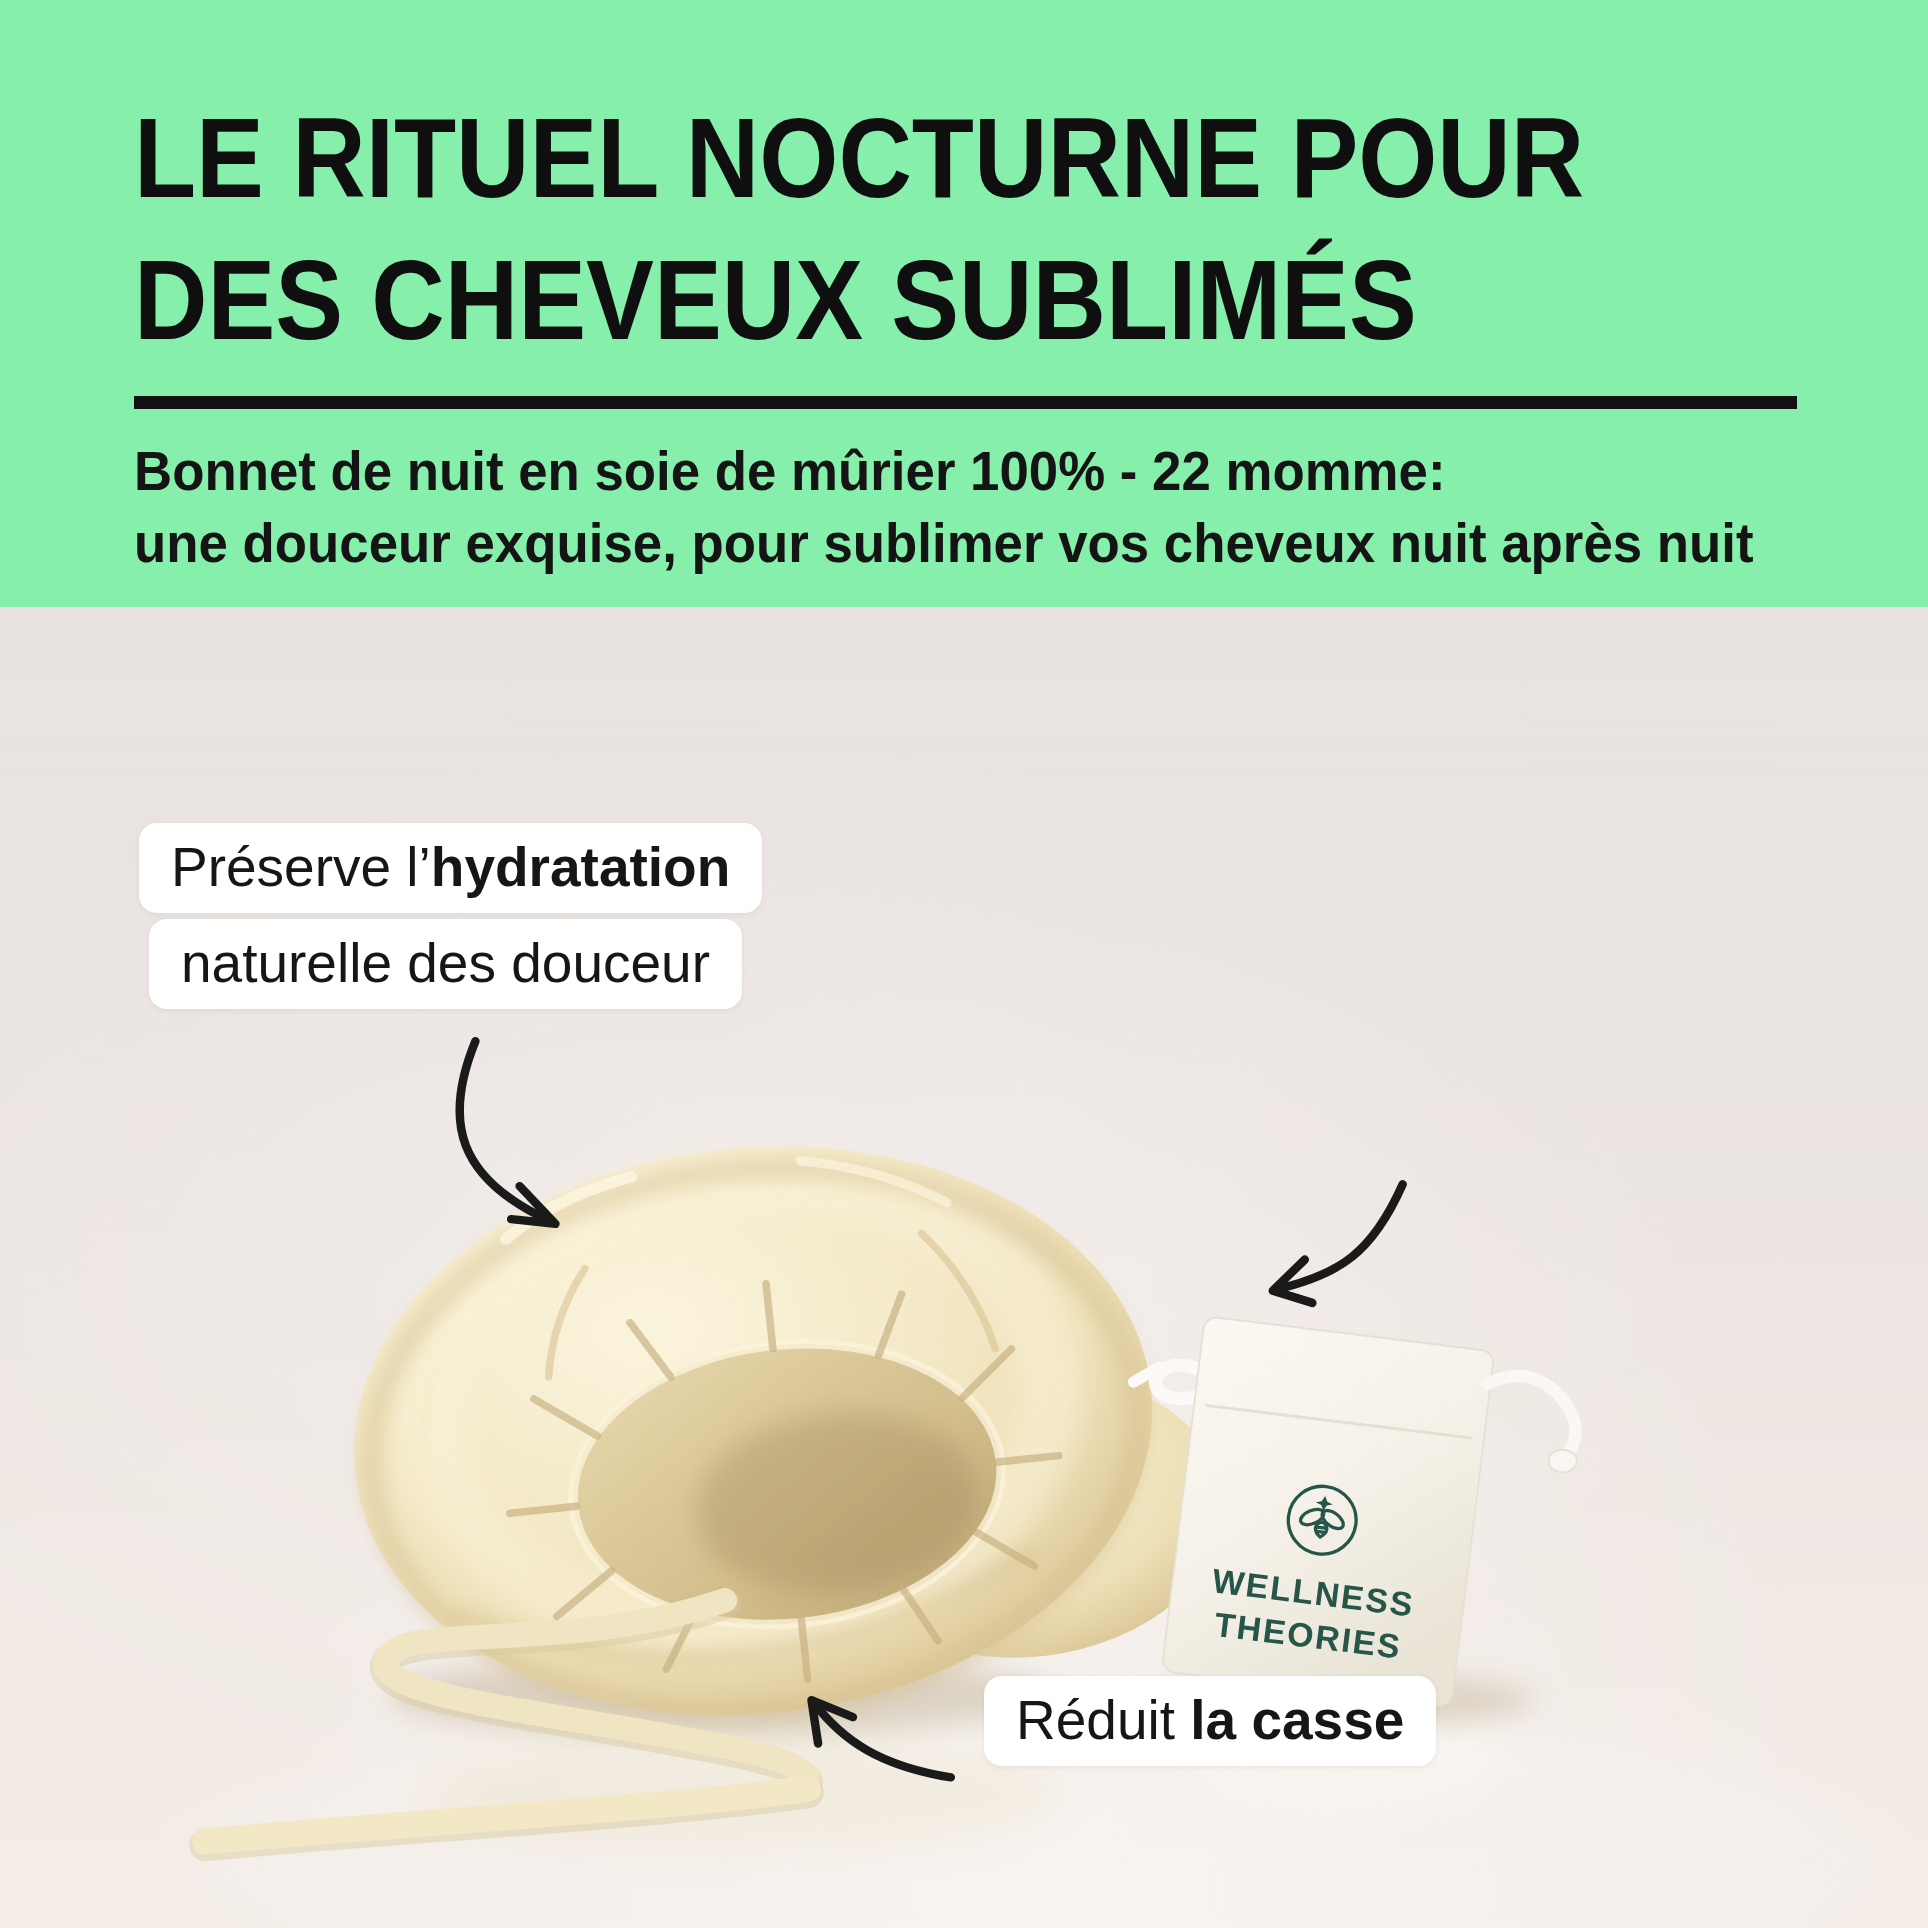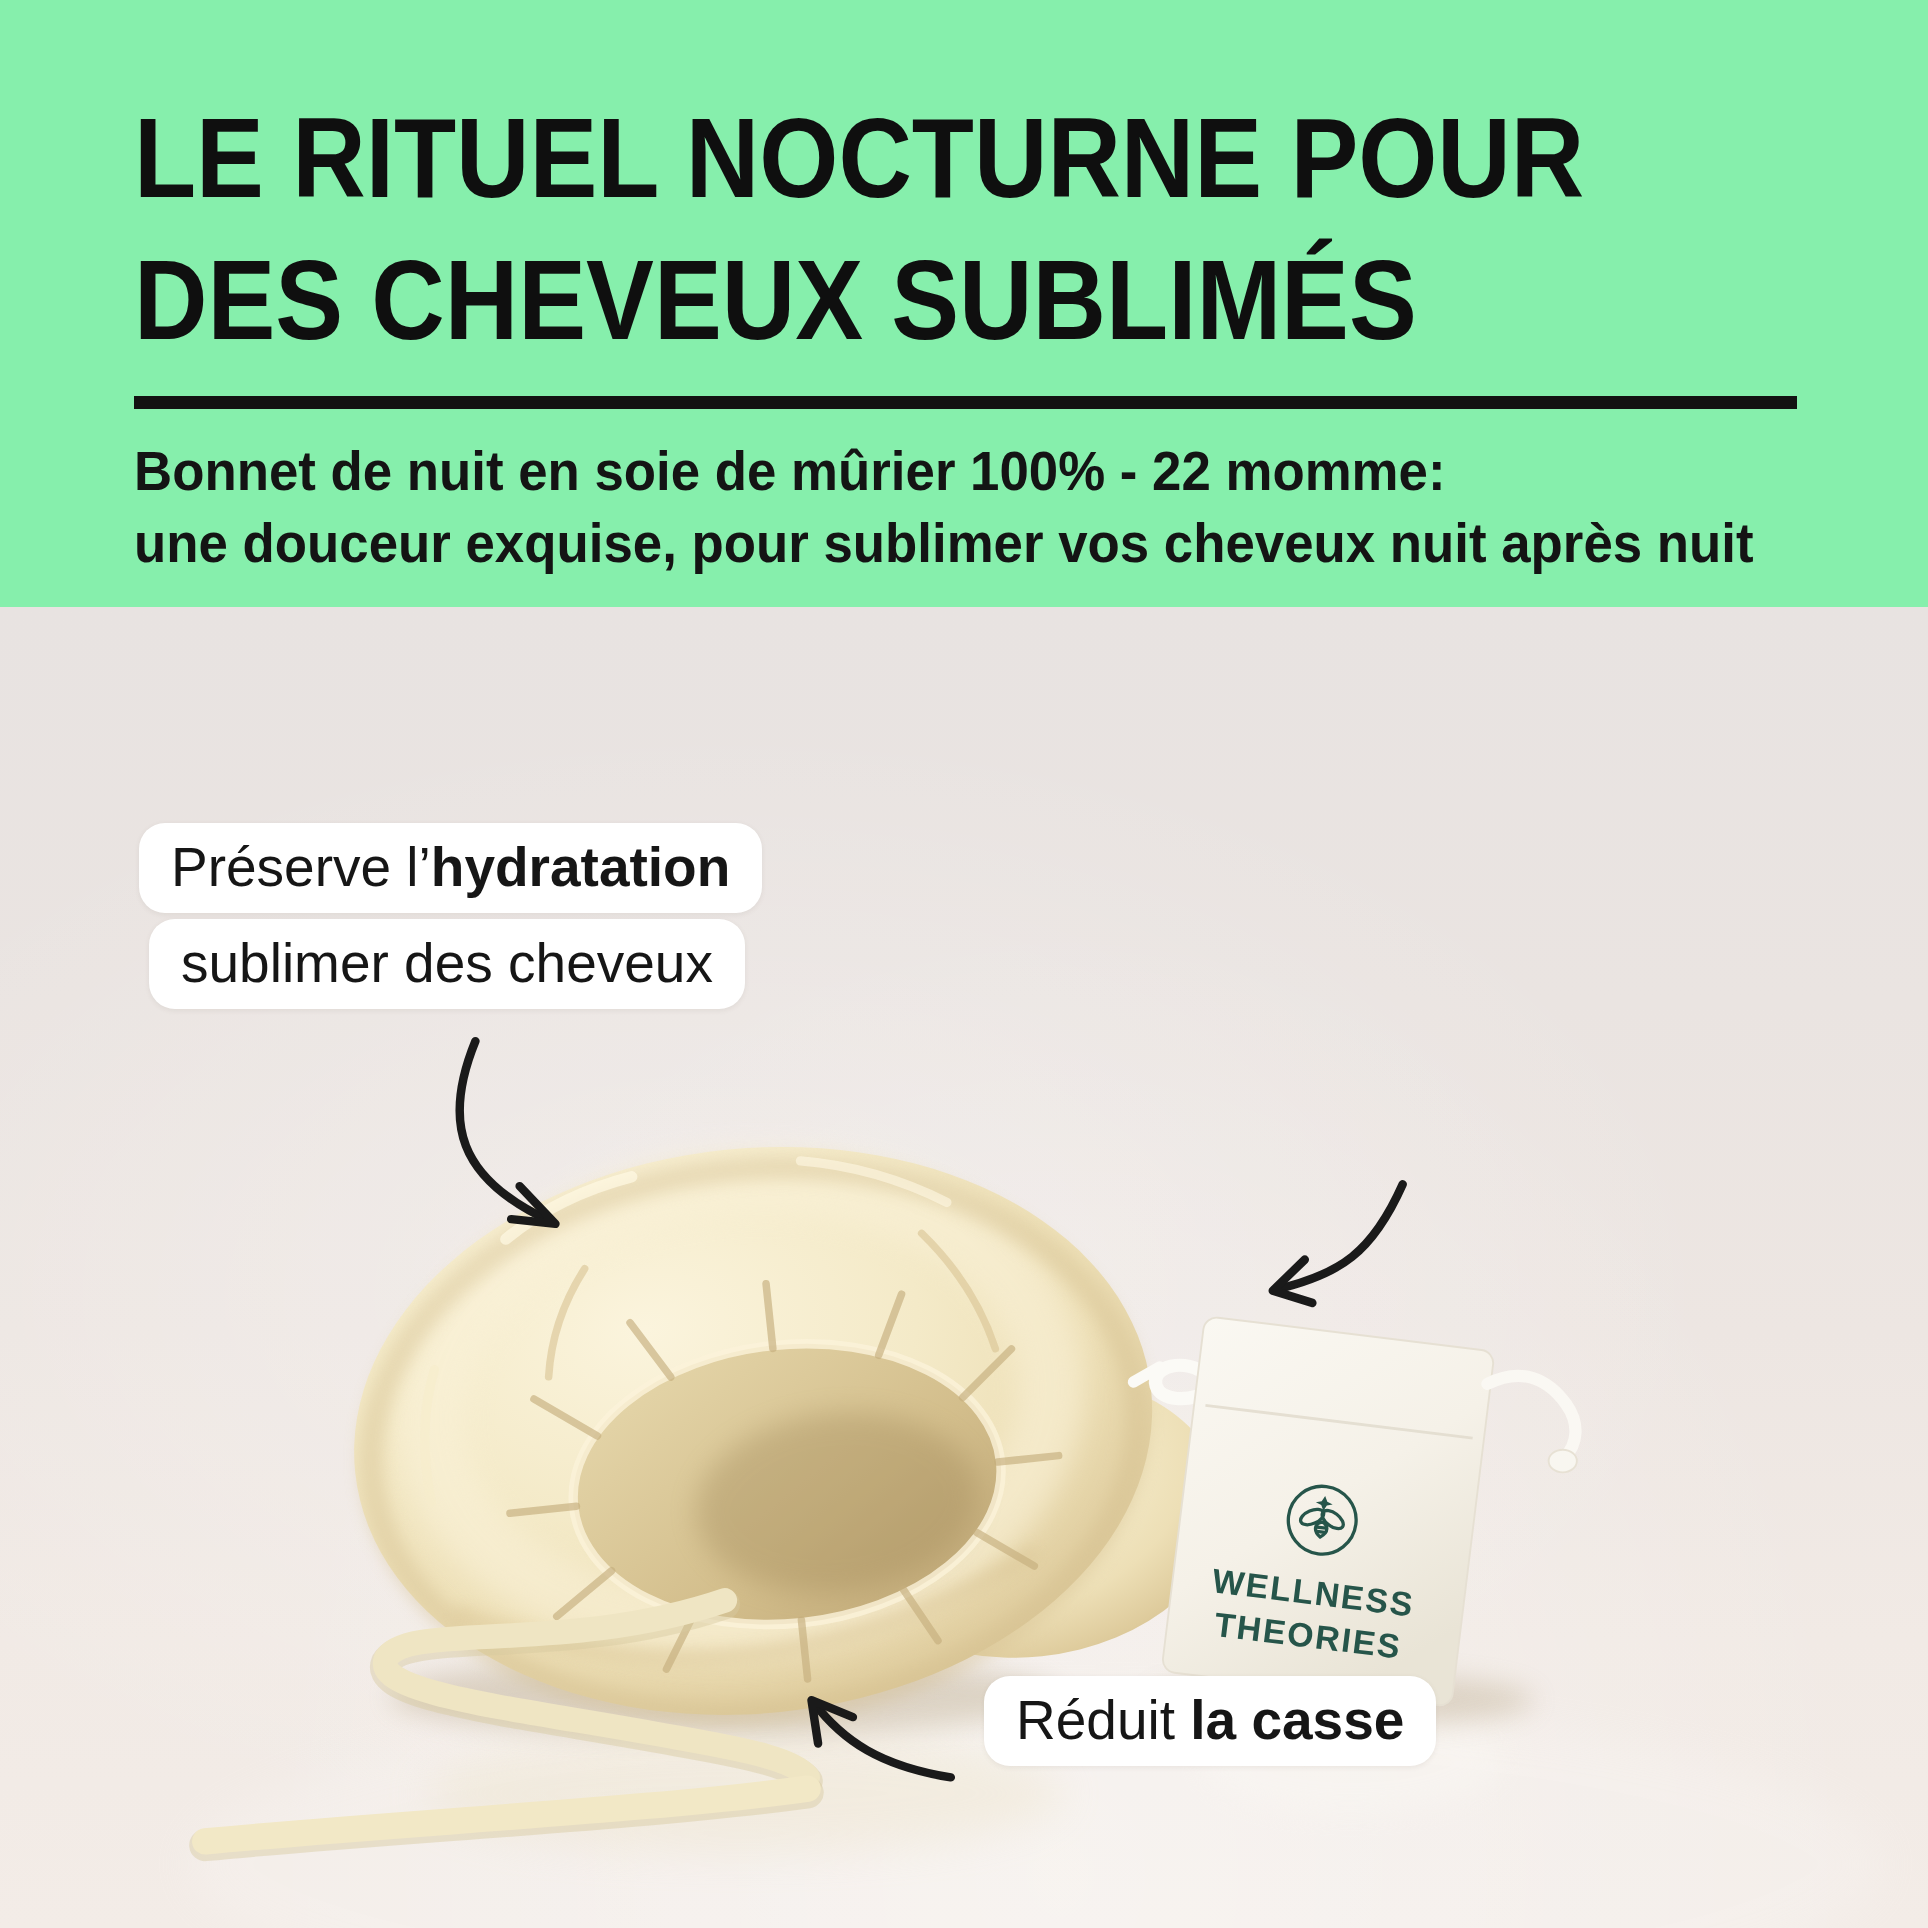--- a/index.html
+++ b/index.html
@@ -17,21 +17,21 @@
 
   
   .header{position:absolute;left:0;top:0;width:1928px;height:607px;background:#86efac;z-index:2;}
   .title{position:absolute;left:134px;top:87px;font-size:113px;line-height:142px;font-weight:700;
          color:#0f0f0f;letter-spacing:0px;transform:scaleX(.90);transform-origin:left top;white-space:nowrap;}
   .rule{position:absolute;left:134px;top:396px;width:1663px;height:13px;background:#121212;}
   .subtitle{position:absolute;left:134px;top:435px;font-size:55px;line-height:72px;font-weight:700;
             color:#141414;transform:scaleX(.96);transform-origin:left top;white-space:nowrap;}
 
   
-  .pill{position:absolute;z-index:3;background:#ffffff;border-radius:26px;
+  .pill{position:absolute;z-index:3;background:#ffffff;border-radius:18px;
         padding:9.4px 32px;font-size:55px;line-height:71px;font-weight:400;color:#161616;
         white-space:nowrap;box-shadow:0 1.9px 5.6px rgba(90,75,60,0.08);}
   .pill b{font-weight:700;}
 </style>
 </head>
 <body>
 
 <div class="canvas">
 
   <div class="photo"></div>
@@ -164,21 +164,21 @@
     <div class="subtitle">
       <div>Bonnet de nuit en soie de mûrier 100% - 22 momme:</div>
       <div>une douceur exquise, pour sublimer vos cheveux nuit après nuit</div>
     </div>
   </div>
 
   <div class="pill" style="left:139px;top:823px">
     <span>Préserve l’</span><b>hydratation</b>
   </div>
   <div class="pill" style="left:149px;top:919px">
-    <span>sublimer des cheveux</span>
+    <span>naturelle des douceur</span>
   </div>
 
 
   <div class="pill" style="left:984px;top:1676px">
     <span>Réduit </span><b>la casse</b>
   </div>
 
 </div>
 
 

